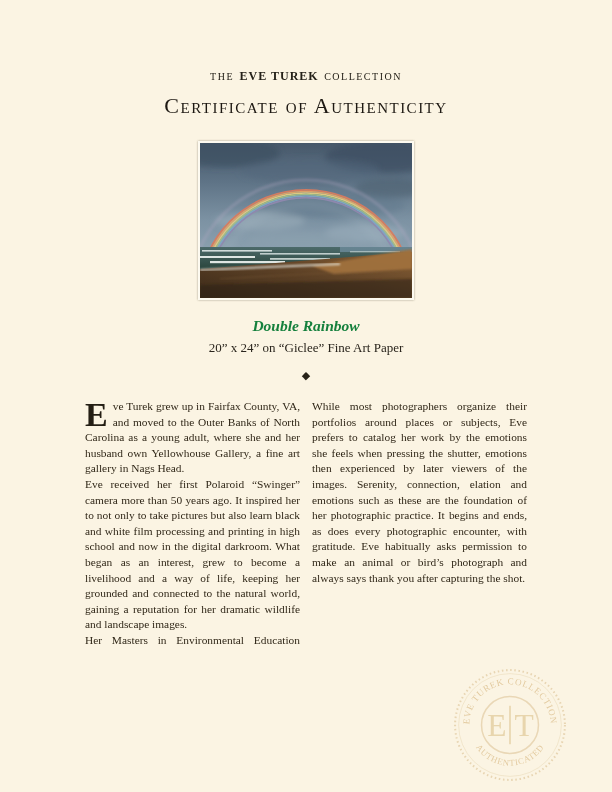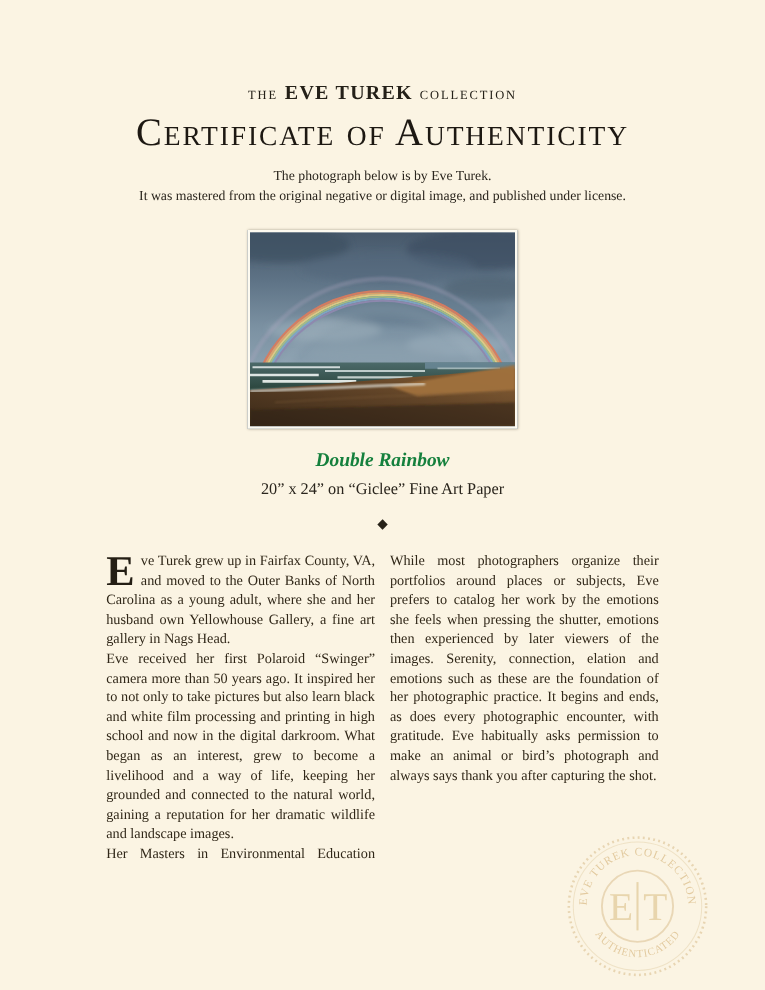--- a/index.html
+++ b/index.html
@@ -14,26 +14,26 @@
   .content{width:442px;margin:0 auto;}
 
   
   .collection-line{
     margin-top:66px;
     text-align:center;
     color:#242018;
     letter-spacing:1.5px;
   }
   .collection-line .small{font-size:10px;}
-  .collection-line .big{font-size:16px;font-weight:bold;letter-spacing:1px;}
+  .collection-line .big{font-size:12px;font-weight:bold;letter-spacing:1px;}
   .main-title{
     margin-top:6px;
     text-align:center;
     font-variant:small-caps;
-    font-size:31px;
+    font-size:22px;
     letter-spacing:1.5px;
     color:#1d1812;
     line-height:32px;
   }
   .subtitle{
     margin-top:12px;
     text-align:center;
     font-size:11px;
     line-height:15.5px;
     color:#2a251d;
@@ -108,24 +108,20 @@
 
   <div class="content">
     <div class="collection-line">
       <span class="small">THE</span>
       <span class="big">EVE TUREK</span>
       <span class="small">COLLECTION</span>
     </div>
 
     <div class="main-title">Certificate of Authenticity</div>
 
-    <div class="subtitle">
-      <div>The photograph below is by Eve Turek.</div>
-      <div>It was mastered from the original negative or digital image, and published under license.</div>
-    </div>
 
     <div class="photo-wrap">
       <svg width="212" height="155" viewBox="0 0 212 155">
         <defs>
           <linearGradient id="sky" x1="0" y1="0" x2="0" y2="1">
             <stop offset="0" stop-color="#47586a"></stop>
             <stop offset="0.35" stop-color="#5e7386"></stop>
             <stop offset="0.7" stop-color="#7c92a3"></stop>
             <stop offset="1" stop-color="#8ca1b0"></stop>
           </linearGradient>

